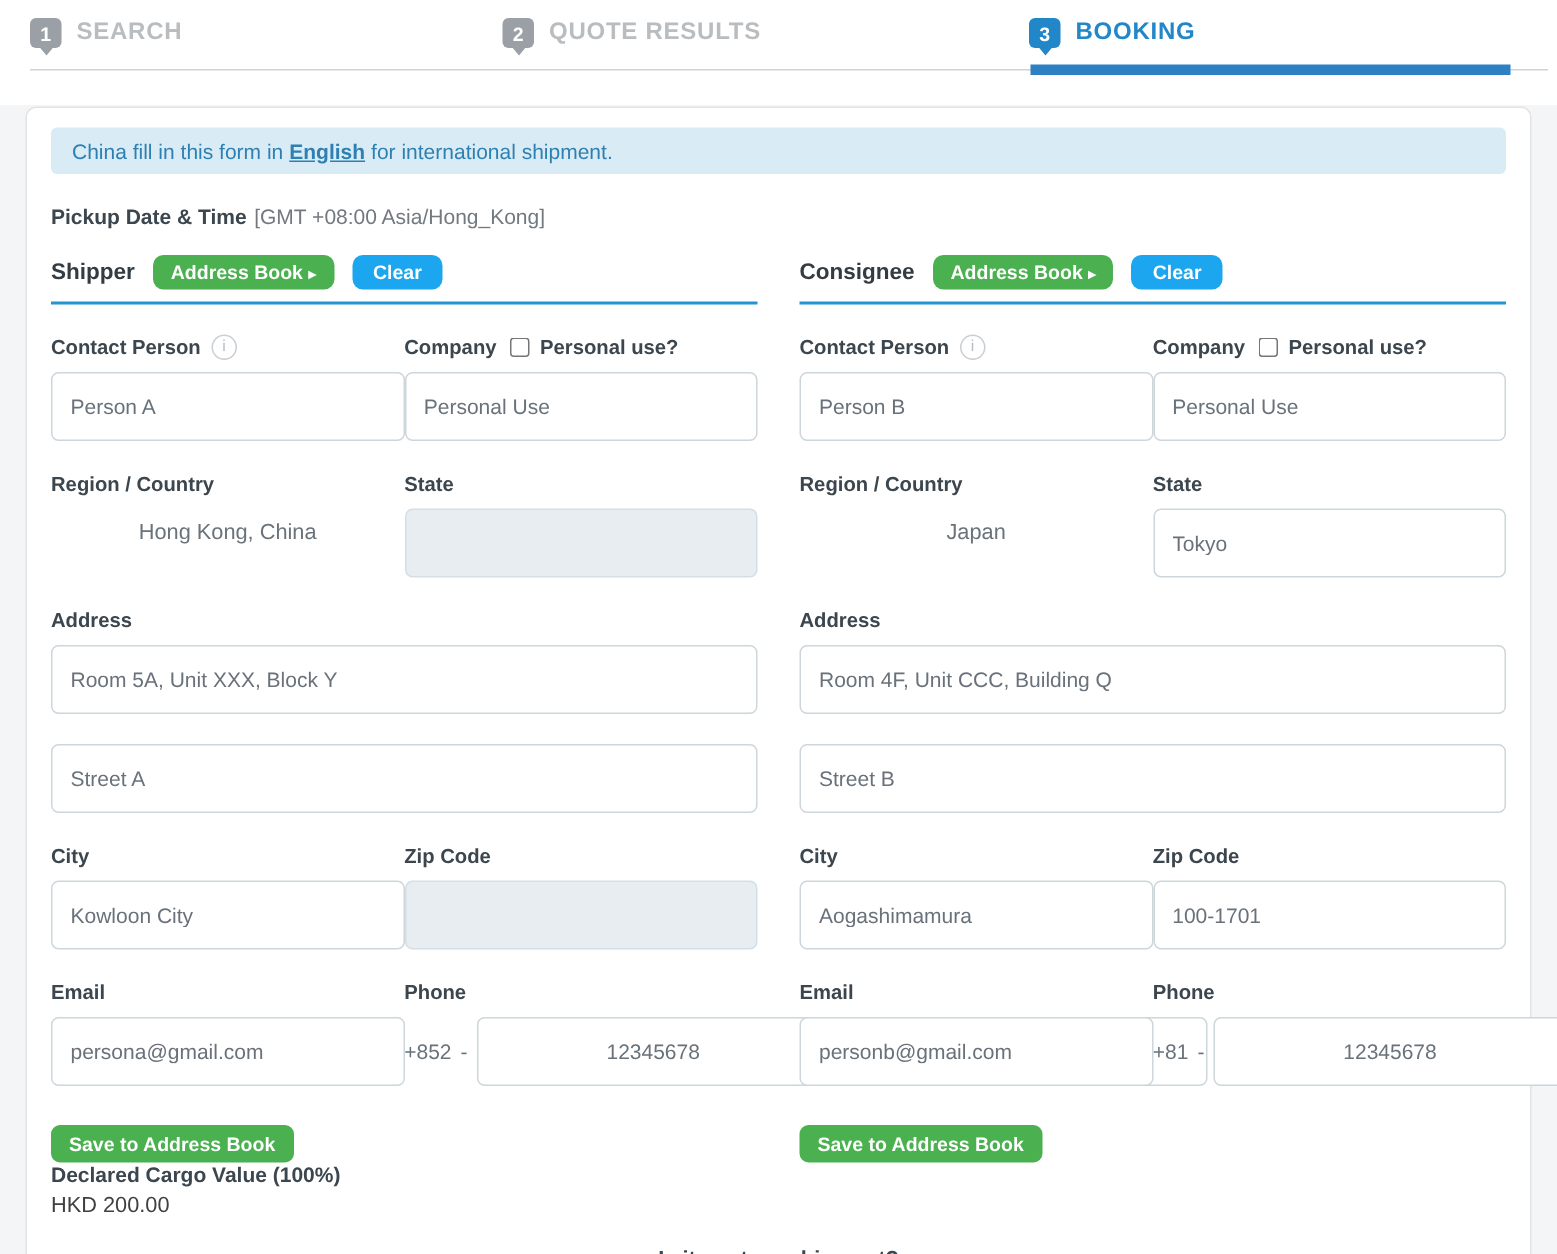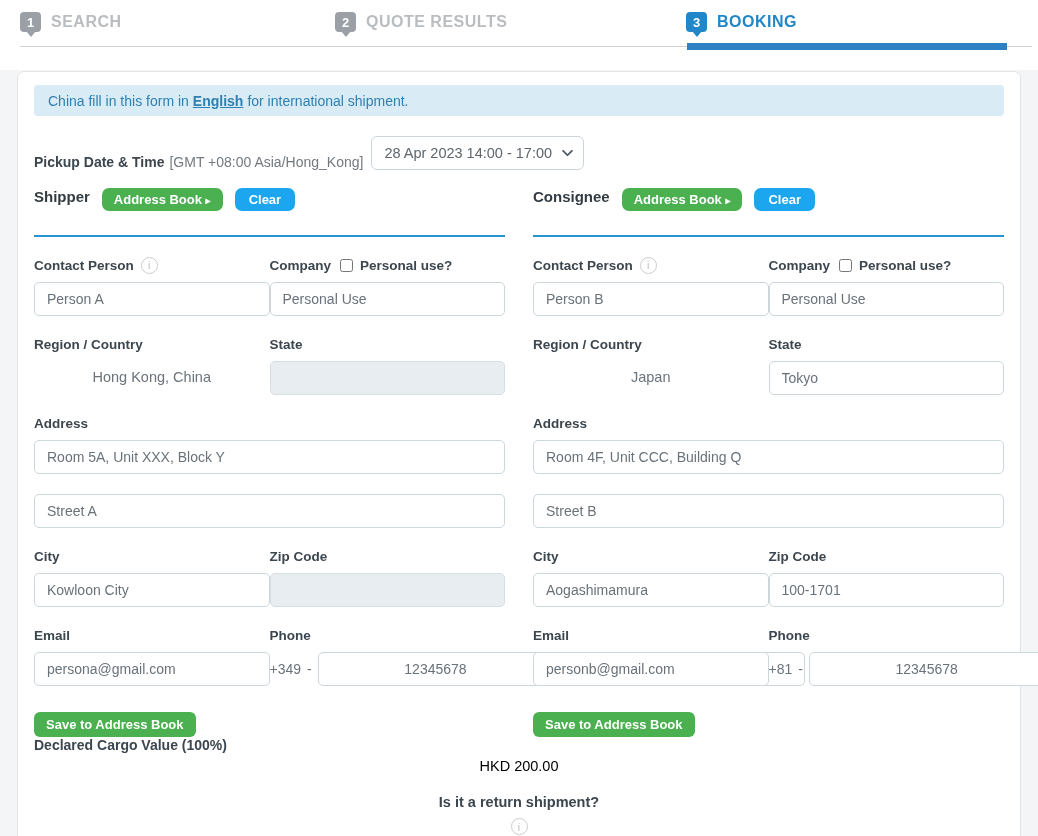--- a/index.html
+++ b/index.html
@@ -57,60 +57,60 @@
   .select {
     margin-left:8px; height:34px; min-width:208px; border:1px solid #ccd4da; border-radius:6px;
     display:flex; align-items:center; justify-content:space-between; gap:10px;
     padding:0 10px 0 12px; font-size:14.5px; color:#5d666d; background:#fff; cursor:pointer;
   }
   .chev { width:11px; height:7px; flex:0 0 auto; }
 
   .party-grid { display:grid; grid-template-columns:1fr 1fr; column-gap:28px; margin-top:18px; }
 
   .party-header {
-    display:flex; gap:12px;
-    padding-bottom:24px; border-bottom:2px solid var(--section_line_blue);
+    display:flex; align-items:center; gap:12px;
+    padding-bottom:8px; border-bottom:2px solid var(--section_line_blue);
   }
   .party-title { font-size:15px; font-weight:bold; color:#333c42; }
   .btn { border:none; color:#fff; font-weight:bold; font-family:Liberation Sans, sans-serif; cursor:pointer; }
   .btn-green { background:var(--accent_green); font-size:13px; border-radius:7px; padding:4px 12px; }
   .btn-blue  { background:var(--accent_blue);  font-size:13px; border-radius:7px; padding:4px 14px; }
   .btn-green .arrow { font-size:10px; }
 
   .fields { display:grid; grid-template-columns:1fr 1fr; }
   .field { margin-top:19px; }
   .field.full { grid-column:1 / -1; }
   .flabel { display:flex; align-items:center; gap:7px; font-size:13.5px; font-weight:bold; color:#3c464e; margin-bottom:8px; height:18px; }
   .info {
     width:17px; height:17px; border-radius:50%; border:1.5px solid #c9ced2;
     color:#b7bdc2; font-size:10.5px; font-weight:normal;
     display:inline-flex; align-items:center; justify-content:center; cursor:pointer; flex:0 0 auto;
   }
   .cbx { width:13px; height:13px; accent-color:#fff; margin-left:2px; cursor:pointer; }
 
   input.text {
-    width:100%; height:34px; border:1px solid #ccd6db; border-radius:5px;
+    width:100%; height:46px; border:1px solid #ccd6db; border-radius:5px;
     padding:0 12px; font-size:14px; color:#69727a; font-family:inherit; background:#fff;
   }
   input.text::placeholder { color:#aab2b9; }
   input.text:disabled, input.text.disabled { background:#e8edf2; border-color:#d4dee5; }
   .plain-value { margin-top:16px; font-size:14.5px; color:#6a737b;text-align:center; }
   .addr-gap { margin-top:20px; }
 
   .phone-row { display:flex; align-items:center; gap:6px; font-size:14px; color:#6a737b; }
   .phone-num { width:88px; text-align:center; flex:0 0 auto; }
   .phone-ext { width:44px; text-align:center; flex:0 0 auto; padding:0 4px !important; }
   .paren { color:#6a737b; }
 
   .save-row { margin-top:26px; }
   .btn-save { background:var(--accent_green); font-size:13px; border-radius:6px; padding:5px 12px; }
 
   .declared { }
   .declared-label { font-size:14px; font-weight:bold; color:#3c464e; }
-  .declared-value { font-size:14.5px; color:#000000; margin-top:5px;text-align:center; }
+  .declared-value { font-size:14.5px; color:#404040; margin-top:5px; }
 
   .return-row { margin-top:20px; display:flex; align-items:center; gap:8px;flex-direction:column; }
   .return-label { font-size:14.5px; font-weight:bold; color:#3c464e; }
   .toggle { display:flex; border-radius:8px; overflow:hidden; margin-left:6px; box-shadow:0 0 0 1px #e1e5e8 inset; }
   .toggle-opt { height:36px; min-width:52px; display:flex; align-items:center; justify-content:center; font-size:15px; cursor:pointer; padding:0 14px; }
   .toggle-off { background:#fdfdfd; color:#9ba2a8; border:1px solid #e1e5e8; border-right:none; border-radius:8px 0 0 8px; }
   .toggle-on  { background:var(--toggle_blue); color:#fff; font-weight:bold; border-radius:0 8px 8px 0;margin-top:30px; }
 </style>
 </head>
 <body>
@@ -146,26 +146,20 @@
 
     <div class="banner">
       <span>China fill in this form in</span>
       <a href="#">English</a>
       <span>for international shipment.</span>
     </div>
 
     <div class="pickup-row">
       <span class="pickup-label">Pickup Date &amp; Time</span>
       <span class="pickup-tz">[GMT +08:00 Asia/Hong_Kong]</span>
-      <div class="select">
-        <span>28 Apr 2023 14:00 - 17:00</span>
-        <svg class="chev" viewBox="0 0 12 8">
-            <path d="M1 1l5 5 5-5" fill="none" stroke="#4a5560" stroke-width="2" stroke-linecap="round" stroke-linejoin="round"></path>
-          </svg>
-      </div>
     </div>
 
     <div class="party-grid">
 
       <div class="party">
         <div class="party-header">
           <span class="party-title">Shipper</span>
           <button class="btn btn-green"><span>Address Book</span> <span class="arrow">▸</span></button>
           <button class="btn btn-blue">Clear</button>
         </div>
@@ -225,21 +219,21 @@
             <div class="flabel">
                 <span>Email</span>
               </div>
             <input class="text" type="text" value="persona@gmail.com" style="">
           </div>
           <div class="field">
             <div class="flabel">
                 <span>Phone</span>
               </div>
             <div class="phone-row">
-              <span>+349</span>
+              <span>+852</span>
               <span>-</span>
               <input class="text phone-num" type="text" value="12345678" style="">
               <span class="paren">(</span>
               <input class="text phone-ext" type="text" placeholder="Ext." style="">
               <span class="paren">)</span>
             </div>
           </div>
         </div>
 
         <div class="save-row">

